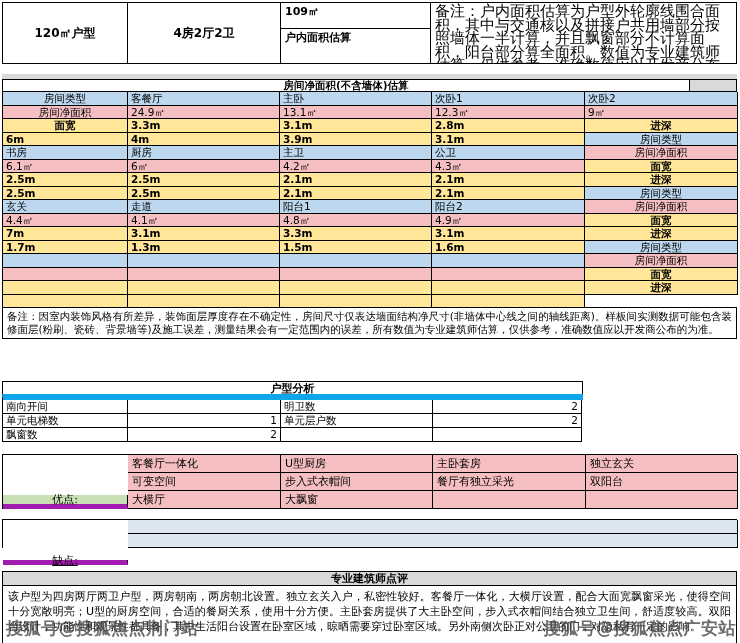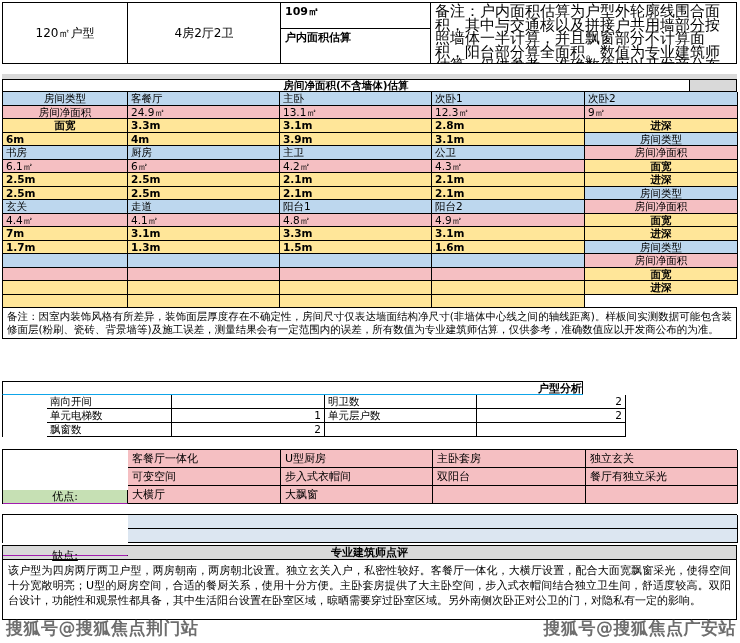--- a/index.html
+++ b/index.html
@@ -15,21 +15,21 @@
 
   
   .hdr {
     display: grid;
     grid-template-columns: 125px 153px 150px 1fr;
     grid-template-rows: 26px 35px;
     border-left: 1px solid #000;
     border-top: 1px solid #000;
   }
   .hcell { border-right: 1px solid #000; border-bottom: 1px solid #000; overflow: hidden; }
-  .hc-center { display: flex; align-items: center; justify-content: center; font-weight: normal; font-size: 12px; }
+  .hc-center { display: flex; align-items: center; justify-content: center; font-weight: bold; font-size: 12px; }
   .hc-left { font-weight: bold; font-size: 11px; padding: 2px 4px; line-height: 13px; }
   .hdr-note { font-size: 15px; line-height: 13.5px; padding: 2px 4px; }
 
   
   .graybar { height: 5px; background: #d9d9d9; margin-top: 10px; }
   .titlerow { display: flex; height: 13px; }
   .titlerow .main {
     width: 688px; border: 1px solid #000; text-align: center;
     font-size: 10.5px; line-height: 11px; font-weight: bold; background: #fff;
   }
@@ -56,67 +56,67 @@
   .bg-lblue  { background: #dce6f1; }
 
   .notebox {
     border: 1px solid #000; margin-top: -1px;
     padding: 2px 4px; font-size: 10.5px; line-height: 13px; text-align: justify;
   }
 
   
   .title2 {
     margin-top: 42px; width: 581px; height: 14px;
-    border: 1px solid #000; text-align: right; font-weight: bold;
+    border: 1px solid #000; text-align: center; font-weight: bold;
     font-size: 11px; line-height: 13px; background: #fff;
   }
   .analysis-grid {
     display: grid; width: 581px;
     grid-template-columns: 125px 153px 152px 149px;
     grid-auto-rows: 14px;
-    border-left: 1px solid #000; border-top: 1px solid #0ea5e9; margin-top: -1px; padding-left: 44px;
+    border-left: 1px solid #000; border-top: 6px solid #0ea5e9; margin-top: -1px;
   }
   .acell { border-right: 1px solid #000; border-bottom: 1px solid #000; font-size: 10.5px; line-height: 13px; overflow: hidden; }
   .alabel { padding-left: 3px; }
   .avalue { text-align: right; padding-right: 3px; }
 
   
   .pros-grid {
     display: grid;
     grid-template-columns: 125px 153px 152px 153px 152px;
     grid-auto-rows: 18px;
     border-left: 1px solid #000; border-top: 1px solid #000;
     margin-top: 12px;
   }
   .pcell {
     border-right: 1px solid #000; border-bottom: 1px solid #000;
     font-size: 11px; line-height: 17px; padding-left: 4px;
     white-space: nowrap; overflow: hidden;
   }
   .plabel, .clabel {
     display: flex; align-items: center; justify-content: center;
-    font-size: 11px; border-right: 1px solid #000; border-bottom: 1px solid #a21caf;
+    font-size: 11px; border-right: 1px solid #000; border-bottom: 5px solid #a21caf;
     background: #c6e0b4;
     margin-top: 40px;
   }
   .plabel { grid-column: 1; grid-row: 1 / 4; }
   .cons-grid {
     display: grid;
     grid-template-columns: 125px 610px;
     grid-auto-rows: 14px;
     border-left: 1px solid #000; border-top: 1px solid #000;
     margin-top: 10px;
     text-decoration: underline;
   }
   .clabel { grid-column: 1; grid-row: 1 / 3; }
   .ccell { border-right: 1px solid #000; border-bottom: 1px solid #000; }
 
   
   .title3 {
-    margin-top: 2px; height: 15px;
+    margin-top: 23px; height: 15px;
     border: 1px solid #000; background: #d9d9d9;
     text-align: center; font-weight: bold; font-size: 11px; line-height: 14px;
   }
   .reviewbox {
     border: 1px solid #000; border-top: none;
     padding: 3px 5px; font-size: 11px; line-height: 15px;
     height: 60px; overflow: hidden; text-align: justify;
   }
 
   
@@ -252,22 +252,22 @@
   </div>
 
   <div class="pros-grid">
     <div class="plabel">优点:</div>
     <div class="pcell bg-pink">客餐厅一体化</div>
     <div class="pcell bg-pink">U型厨房</div>
     <div class="pcell bg-pink">主卧套房</div>
     <div class="pcell bg-pink">独立玄关</div>
     <div class="pcell bg-pink">可变空间</div>
     <div class="pcell bg-pink">步入式衣帽间</div>
+    <div class="pcell bg-pink">餐厅有独立采光</div>
     <div class="pcell bg-pink">双阳台</div>
-    <div class="pcell bg-pink">餐厅有独立采光</div>
     <div class="pcell bg-pink">大横厅</div>
     <div class="pcell bg-pink">大飘窗</div>
     <div class="pcell bg-pink"></div>
     <div class="pcell bg-pink"></div>
   </div>
 
   <div class="cons-grid">
     <div class="clabel">缺点:</div>
     <div class="ccell bg-lblue"></div>
     <div class="ccell bg-lblue"></div>

